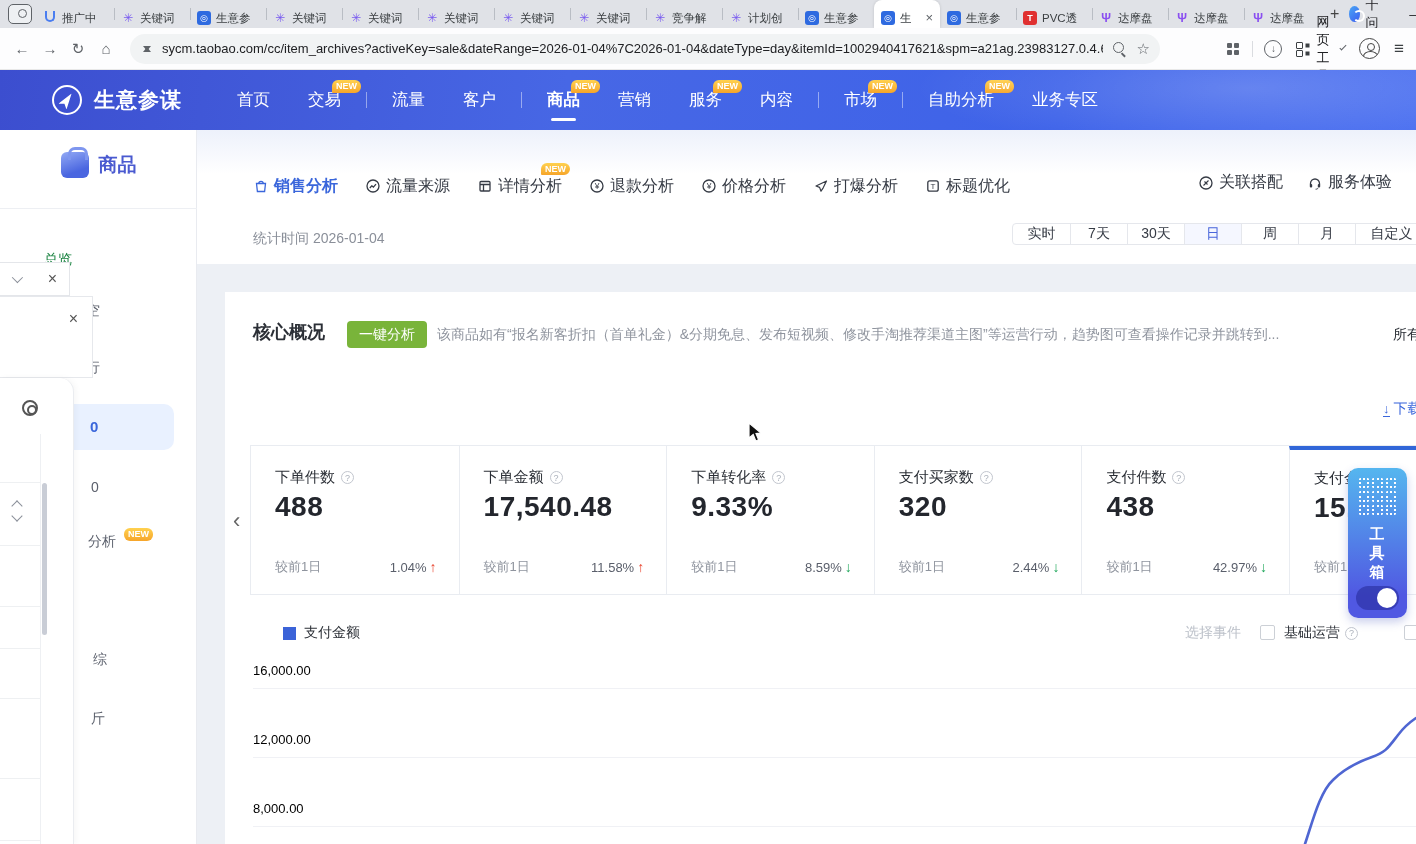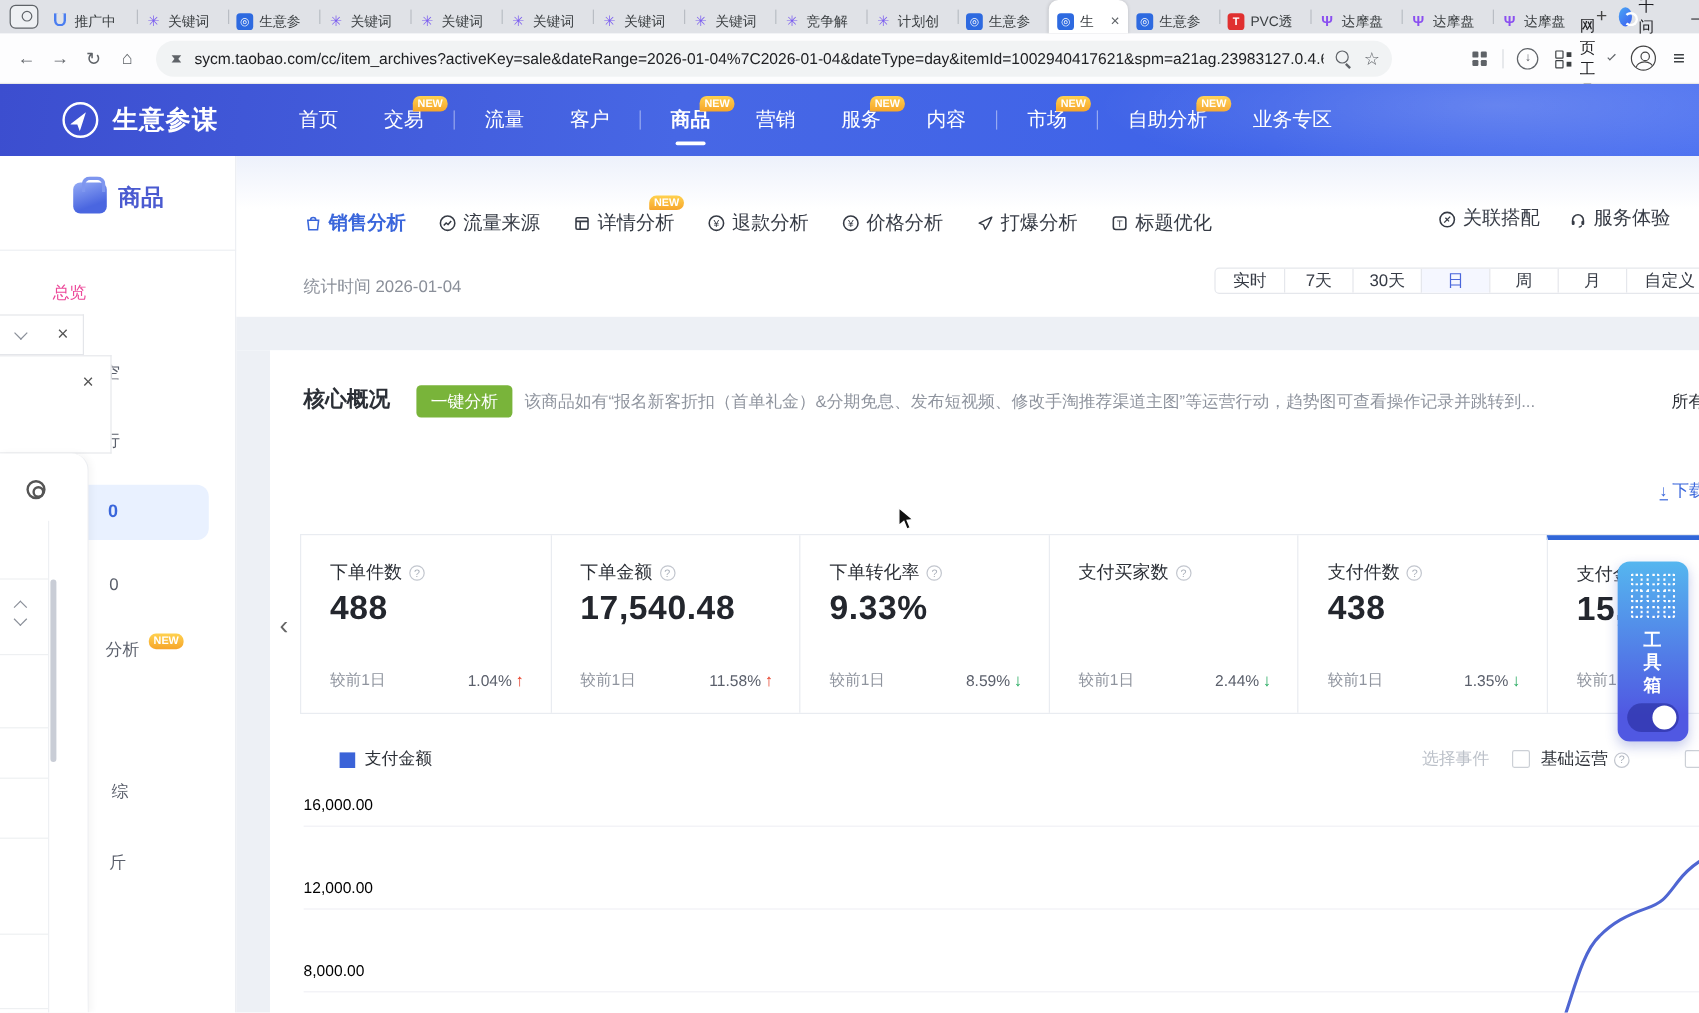--- a/index.html
+++ b/index.html
@@ -57,37 +57,37 @@
   .avatar{width:21px;height:21px;border:1.5px solid #444;border-radius:50%;margin-left:6px;position:relative;overflow:hidden}
   .avatar::before{content:"";position:absolute;left:6.5px;top:3.5px;width:6px;height:6px;border:1.5px solid #444;border-radius:50%}
   .avatar::after{content:"";position:absolute;left:2.5px;top:12px;width:13px;height:9px;border:1.5px solid #444;border-radius:50% 50% 0 0}
   .hamb{font-size:17px;color:#3c4043;margin:0 12px 0 14px}
 
   
   #nav{position:absolute;left:0;top:70px;width:1416px;height:60px;background:linear-gradient(97deg,#3c4ecf 0%,#4767e5 40%,#3e63e9 75%,#4a6ff0 100%);display:flex;align-items:center;color:#fff;overflow:hidden}
   #nav::after{content:"";position:absolute;right:0;top:-30px;width:560px;height:120px;background:radial-gradient(ellipse at 70% 40%,rgba(255,255,255,.18),rgba(255,255,255,0) 60%);pointer-events:none}
   .brandlogo{width:30px;height:30px;border:2px solid #fff;border-radius:50%;margin:0 12px 0 52px;position:relative;flex:none}
   .brandlogo::after{content:"";position:absolute;left:8px;top:5px;width:10px;height:16px;background:#fff;clip-path:polygon(50% 0,100% 100%,50% 78%,0 100%);transform:rotate(35deg)}
-  .brandname{font-size:21px;font-weight:bold;letter-spacing:1px;margin-right:48px}
+  .brandname{font-size:21px;font-weight:bold;letter-spacing:1px;margin-right:36px}
   .nitem{position:relative;font-size:16.5px;margin:0 19px;cursor:pointer;white-space:nowrap}
   .nitem.active{font-weight:bold}
   .nitem.active::after{content:"";position:absolute;left:4px;right:4px;bottom:-10px;height:3px;background:#fff;border-radius:2px}
   .npipe{width:1px;height:16px;background:rgba(255,255,255,.45);margin:0 6px}
   .new{position:absolute;top:-9px;right:-20px;background:linear-gradient(180deg,#ffd14f,#f6a52a);color:#fff;font-size:9px;font-weight:bold;padding:1px 4px;border-radius:6px 6px 6px 1px;line-height:1.2}
 
   
   #sidebar{position:absolute;left:0;top:130px;width:197px;height:714px;background:#fff;border-right:1px solid #e9ebf0}
   .sb-head{position:absolute;left:0;top:22px;width:197px;display:flex;align-items:center;justify-content:center;gap:10px}
   .sb-bag{width:28px;height:26px;border-radius:6px;background:linear-gradient(160deg,#93aaf5 0%,#4a66e0 70%);position:relative}
   .sb-bag::before{content:"";position:absolute;left:7px;top:-5px;width:14px;height:10px;border:3px solid #7e96ef;border-bottom:none;border-radius:7px 7px 0 0}
   .sb-title{font-size:19px;font-weight:bold;color:#4a5ad0}
   .sb-div{position:absolute;left:0;top:78px;width:197px;height:1px;background:#edeff3}
   .si{position:absolute;font-size:14px;color:#5a5f6b;white-space:nowrap}
   .si-pill{position:absolute;left:62px;top:274px;width:112px;height:46px;background:#e9f1ff;border-radius:10px}
-  .si0{left:44px;top:105px;color:#ec4899}
+  .si0{left:44px;top:121px;color:#15803d}
   .si1{left:86px;top:172px}
   .si2{left:86px;top:229px}
   .si3{left:90px;top:288px;color:#3a66db;font-weight:bold;font-size:15px}
   .si4{left:91px;top:349px}
   .si5{left:88px;top:403px}
   .si5new{position:absolute;left:124px;top:398px;background:linear-gradient(180deg,#ffd14f,#f6a52a);color:#fff;font-size:9px;font-weight:bold;padding:1px 4px;border-radius:6px;line-height:1.2}
   .si6{left:93px;top:521px}
   .si7{left:91px;top:580px}
 
   
@@ -492,38 +492,39 @@
               <span>8.59%</span>
               <span class="arr-down">↓</span>
             </span>
           </div>
       </div>
       <div class="mcard">
         <div class="mc-label">
             <span>支付买家数</span>
             <span class="qmark">?</span>
           </div>
+        <div class="mc-value">320</div>
         <div class="mc-foot">
             <span>较前1日</span>
             <span class="mc-chg">
               <span>2.44%</span>
               <span class="arr-down">↓</span>
             </span>
           </div>
       </div>
       <div class="mcard">
         <div class="mc-label">
             <span>支付件数</span>
             <span class="qmark">?</span>
           </div>
         <div class="mc-value">438</div>
         <div class="mc-foot">
             <span>较前1日</span>
             <span class="mc-chg">
-              <span>1.35%</span>
+              <span>42.97%</span>
               <span class="arr-down">↓</span>
             </span>
           </div>
       </div>
       <div class="mcard sel">
         <div class="mc-label">
             <span>支付金额</span>
           </div>
         <div class="mc-value">15,</div>
         <div class="mc-foot">

